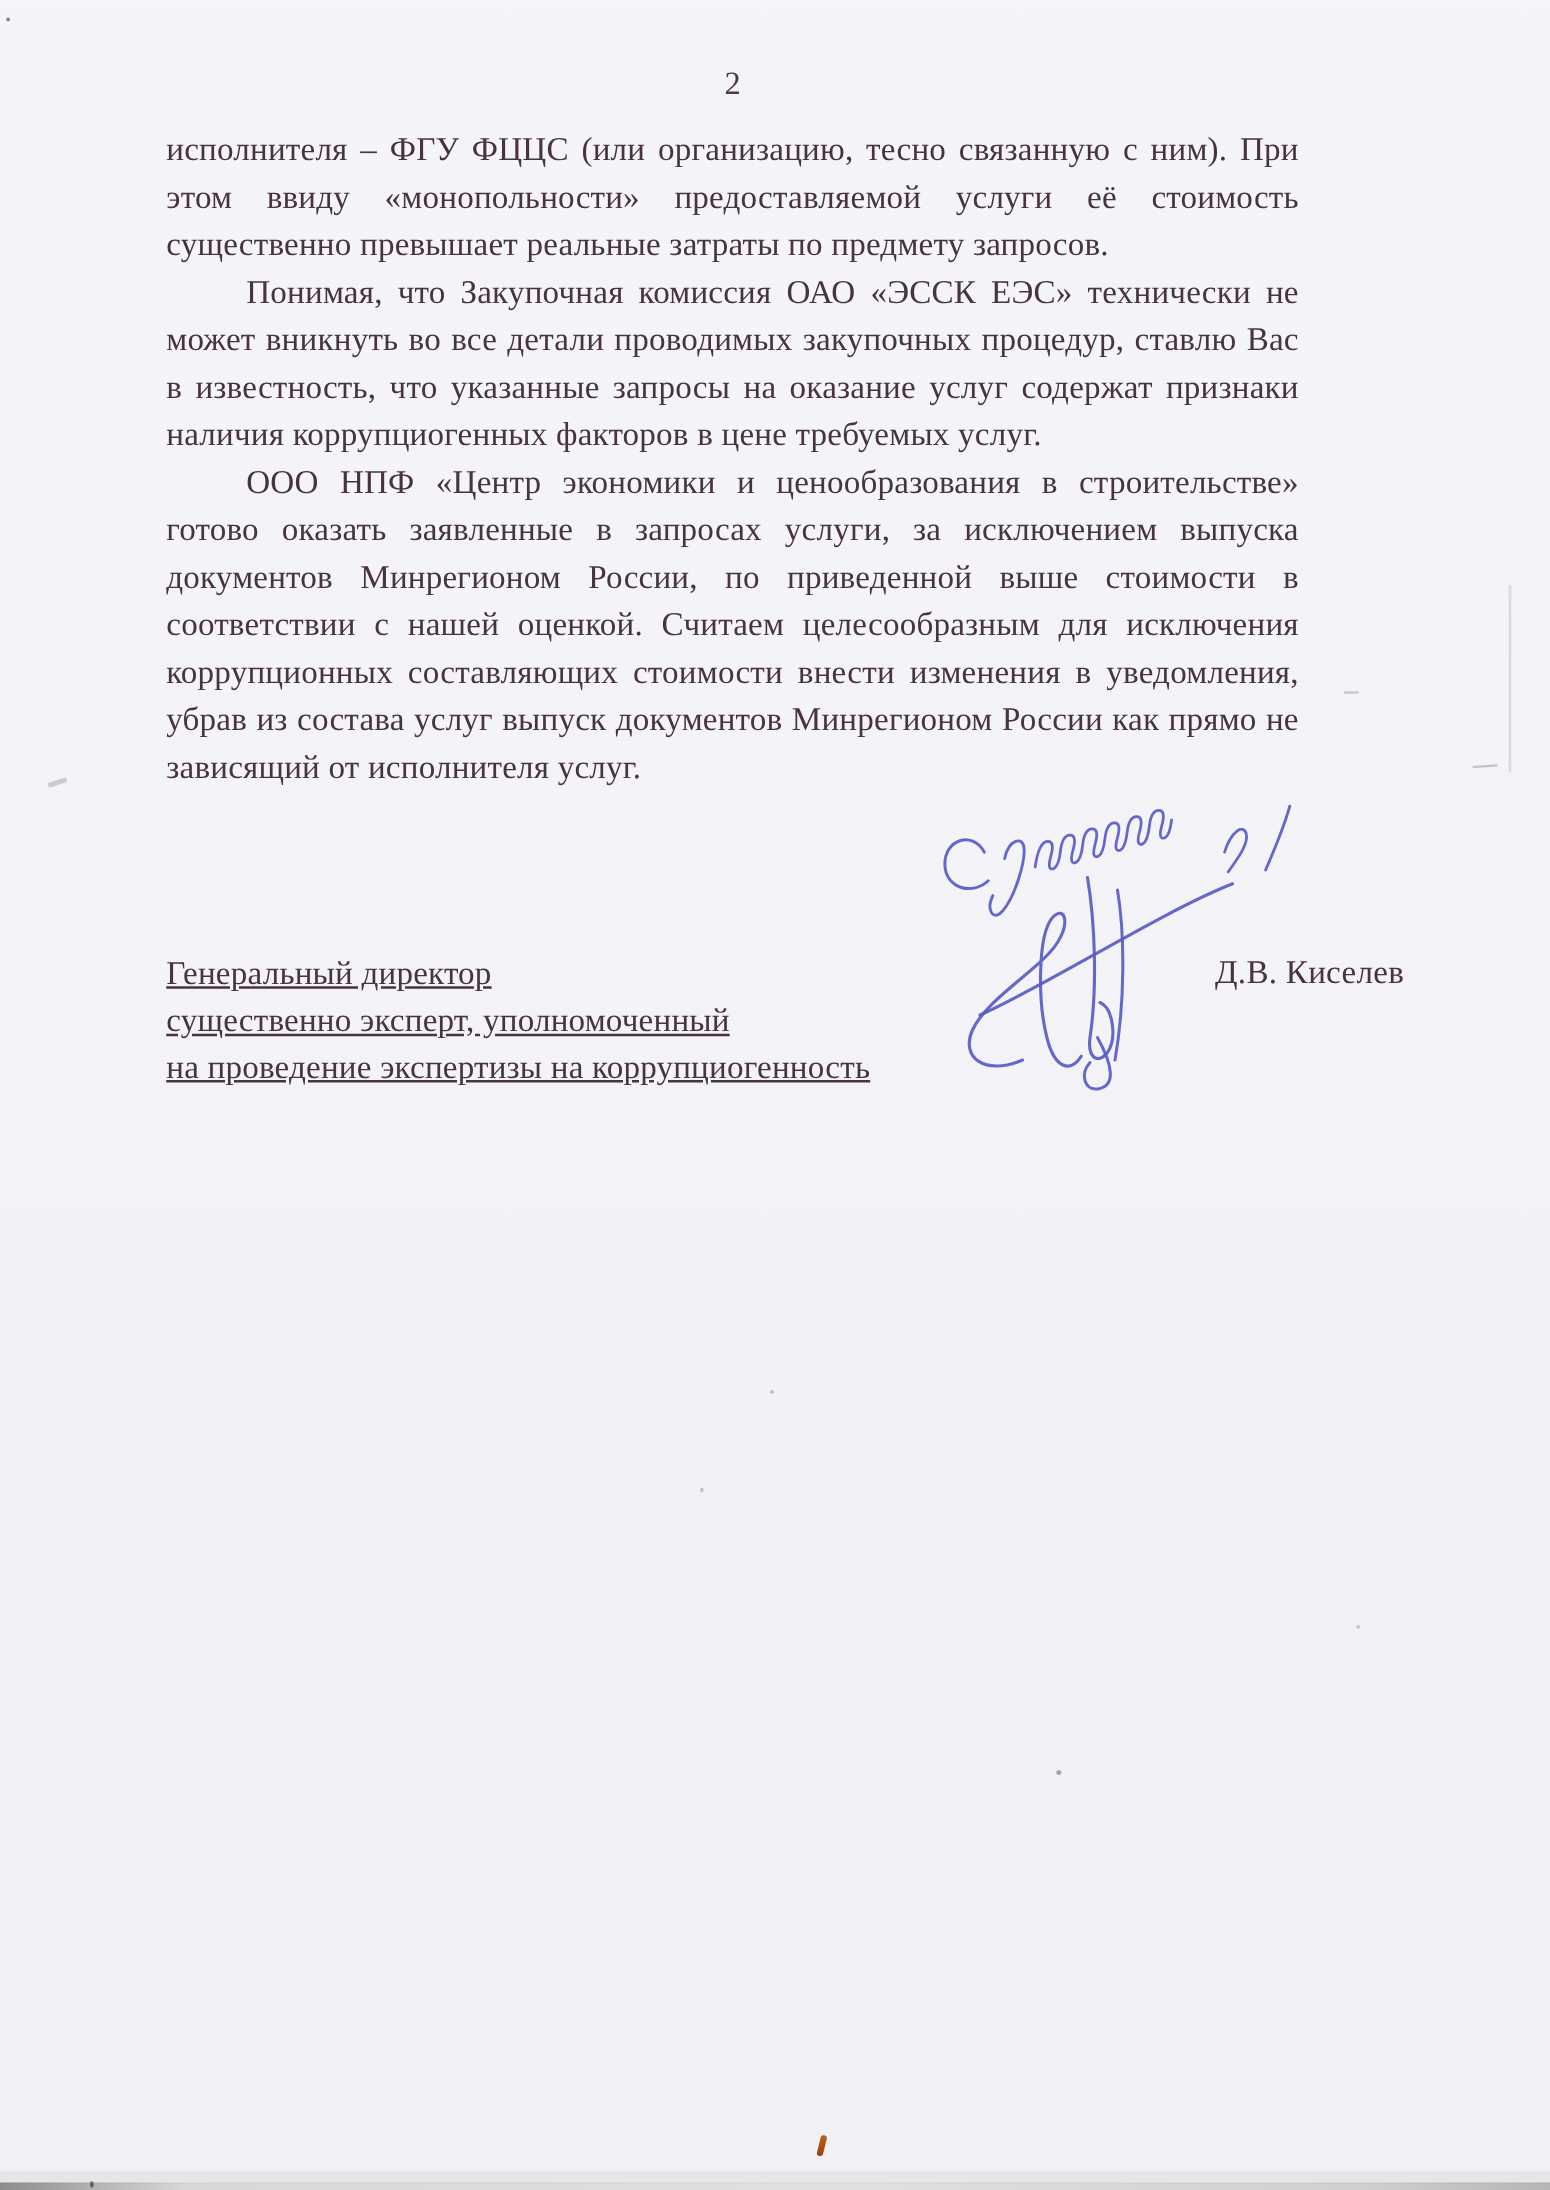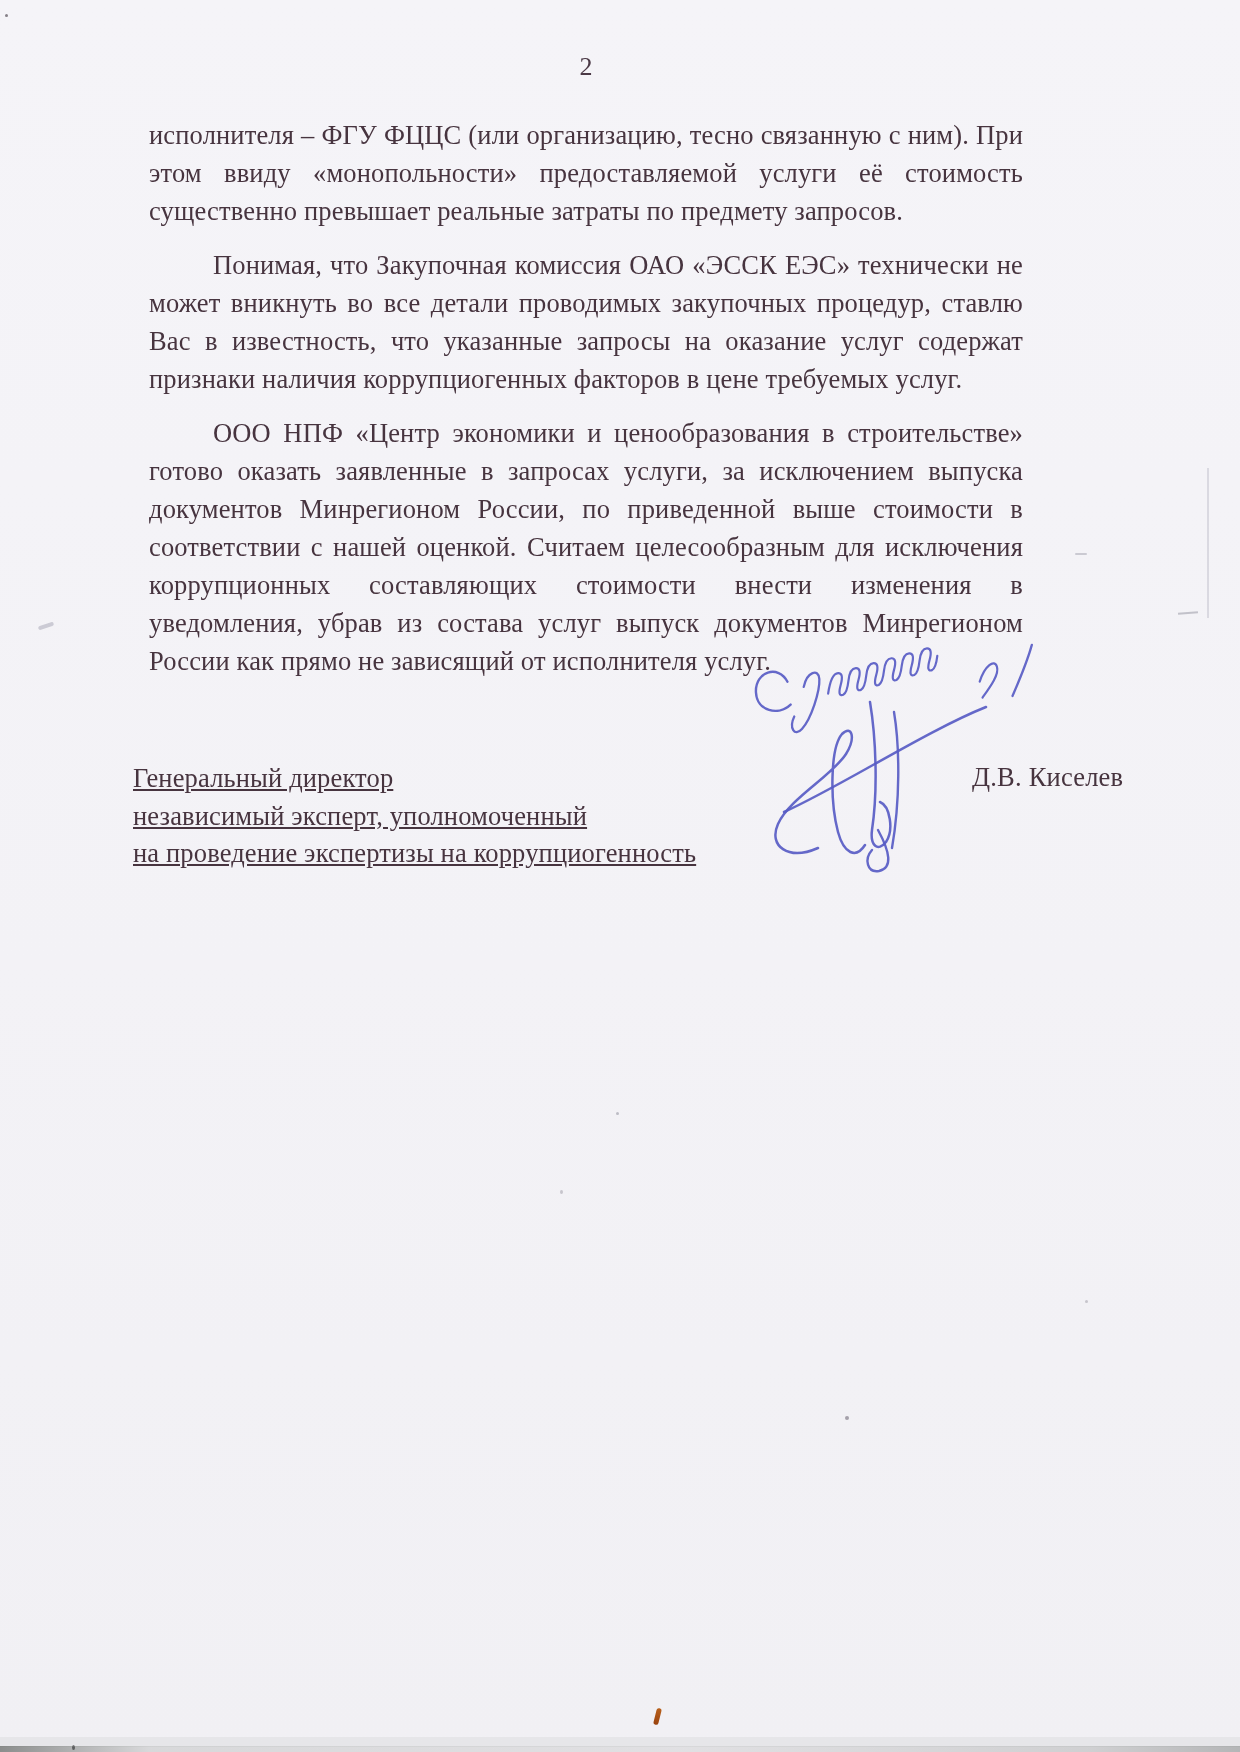--- a/index.html
+++ b/index.html
@@ -32,21 +32,21 @@
     top: 100px;
     left: 133px;
     width: 906px;
     font-size: 26.5px;
     line-height: 38px;
     text-align: justify;
     color: #47343f;
     letter-spacing: 0.15px;
   }
   .body-text p {
-    margin: 16px;
+    margin: 0;
   }
   .body-text p.indent {
     text-indent: 64px;
   }
   .signature-block {
     position: absolute;
     top: 760px;
     left: 133px;
     font-size: 26.5px;
     line-height: 37.5px;
@@ -180,21 +180,21 @@
       <path class="pen" stroke-width="2.5" d="M26 114 C80 90 170 32 228 9"></path>
       <path class="pen" stroke-width="2.5" d="M60 150 C30 163 10 148 20 126 C32 100 74 78 88 56 C98 40 94 26 84 36 C72 50 72 104 80 134 C86 156 98 161 107 147"></path>
       <path class="pen" stroke-width="2.5" d="M112 4 C118 40 120 92 114 132 C112 148 120 154 128 144 C136 132 132 108 122 104"></path>
       <path class="pen" stroke-width="2.4" d="M136 14 C142 50 142 104 134 150"></path>
       <path class="pen" stroke-width="2.4" d="M120 132 C132 154 135 170 121 173 C109 175 106 161 114 152"></path>
     </svg>
   </div>
 
   <div class="signature-block">
     <div>Генеральный директор</div>
-    <div>независимый эксперт, уполномоченный</div>
+    <div>существенно эксперт, уполномоченный</div>
     <div>на проведение экспертизы на коррупциогенность</div>
   </div>
 
   <div class="signer-name">Д.В. Киселев</div>
 
   <div class="scan-smudge"></div>
   <div class="scan-dash-right"></div>
   <div class="scan-line-right"></div>
   <div class="speck" style="left:5px;top:14px;width:3px;height:3px;background:rgba(60,50,60,0.6);"></div>
   <div class="speck" style="left:616px;top:1112px;width:3px;height:3px;background:rgba(90,90,105,0.35);"></div>

